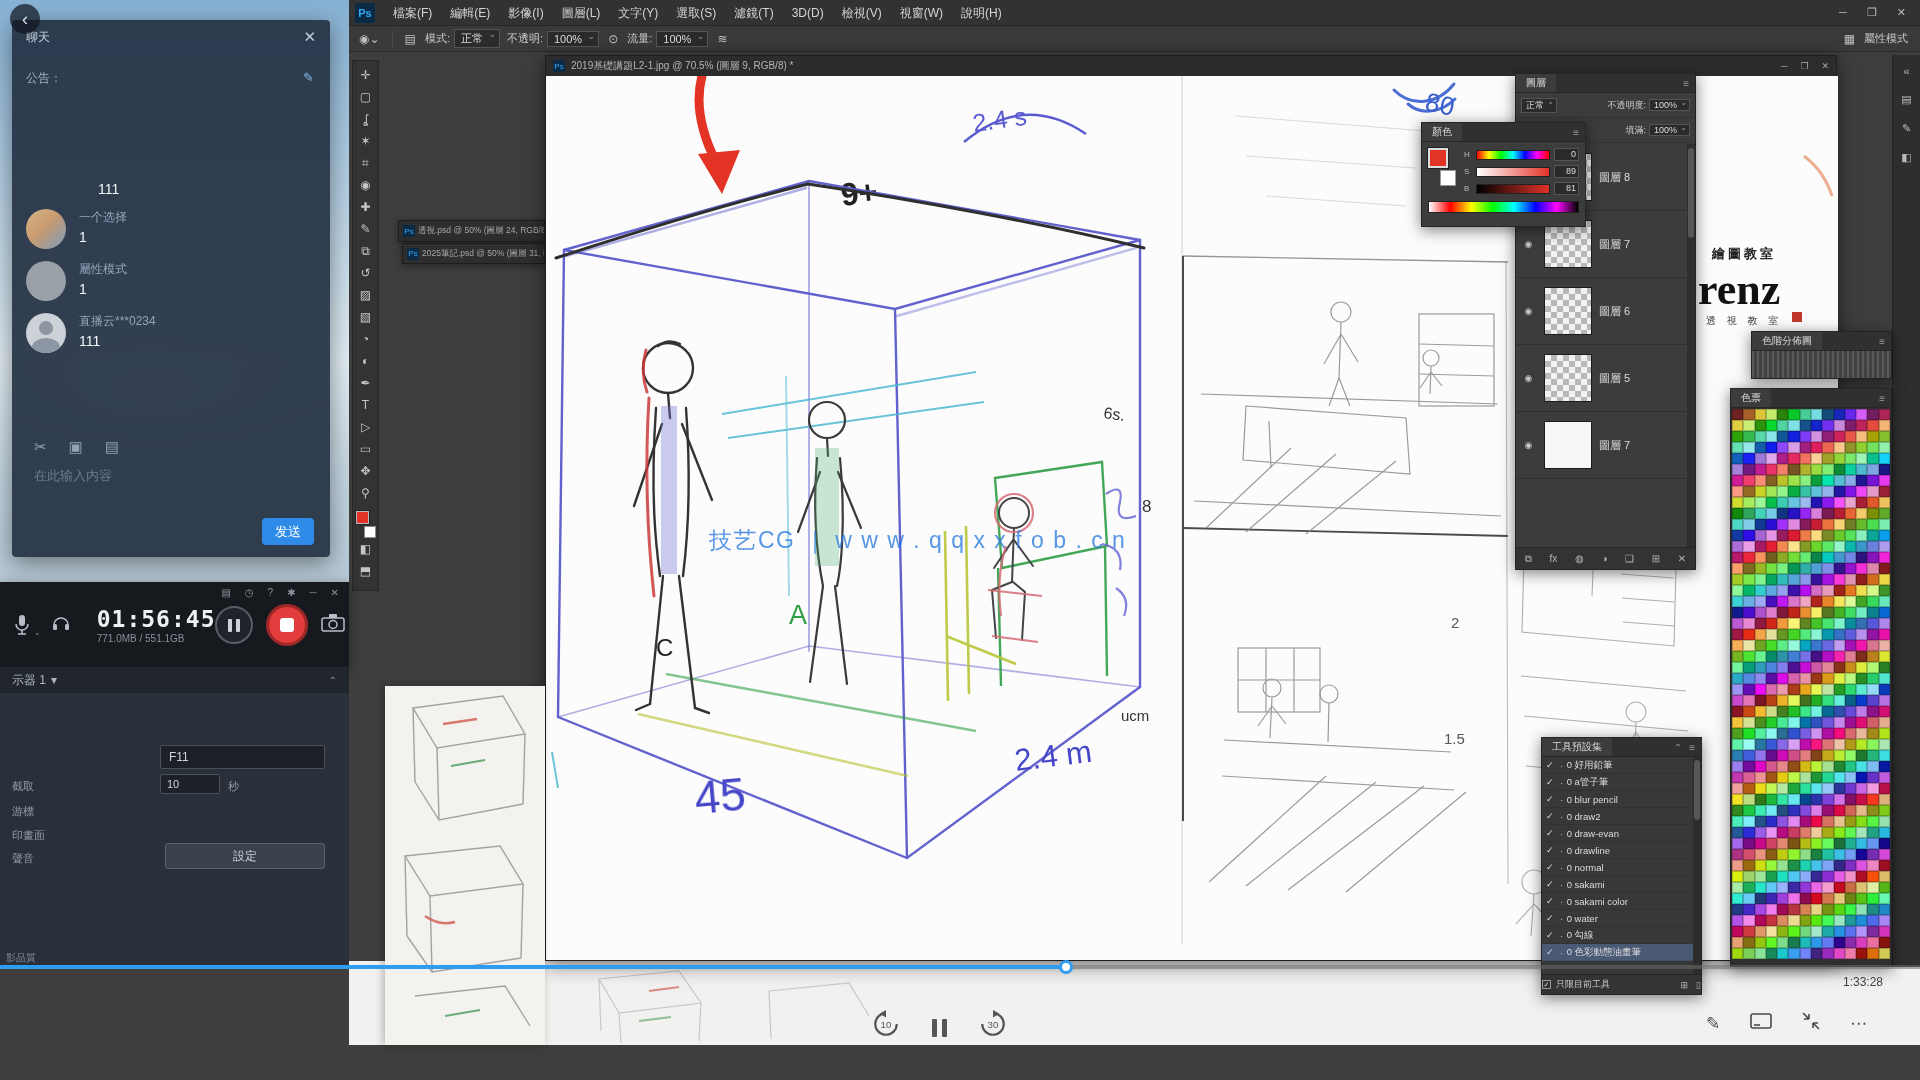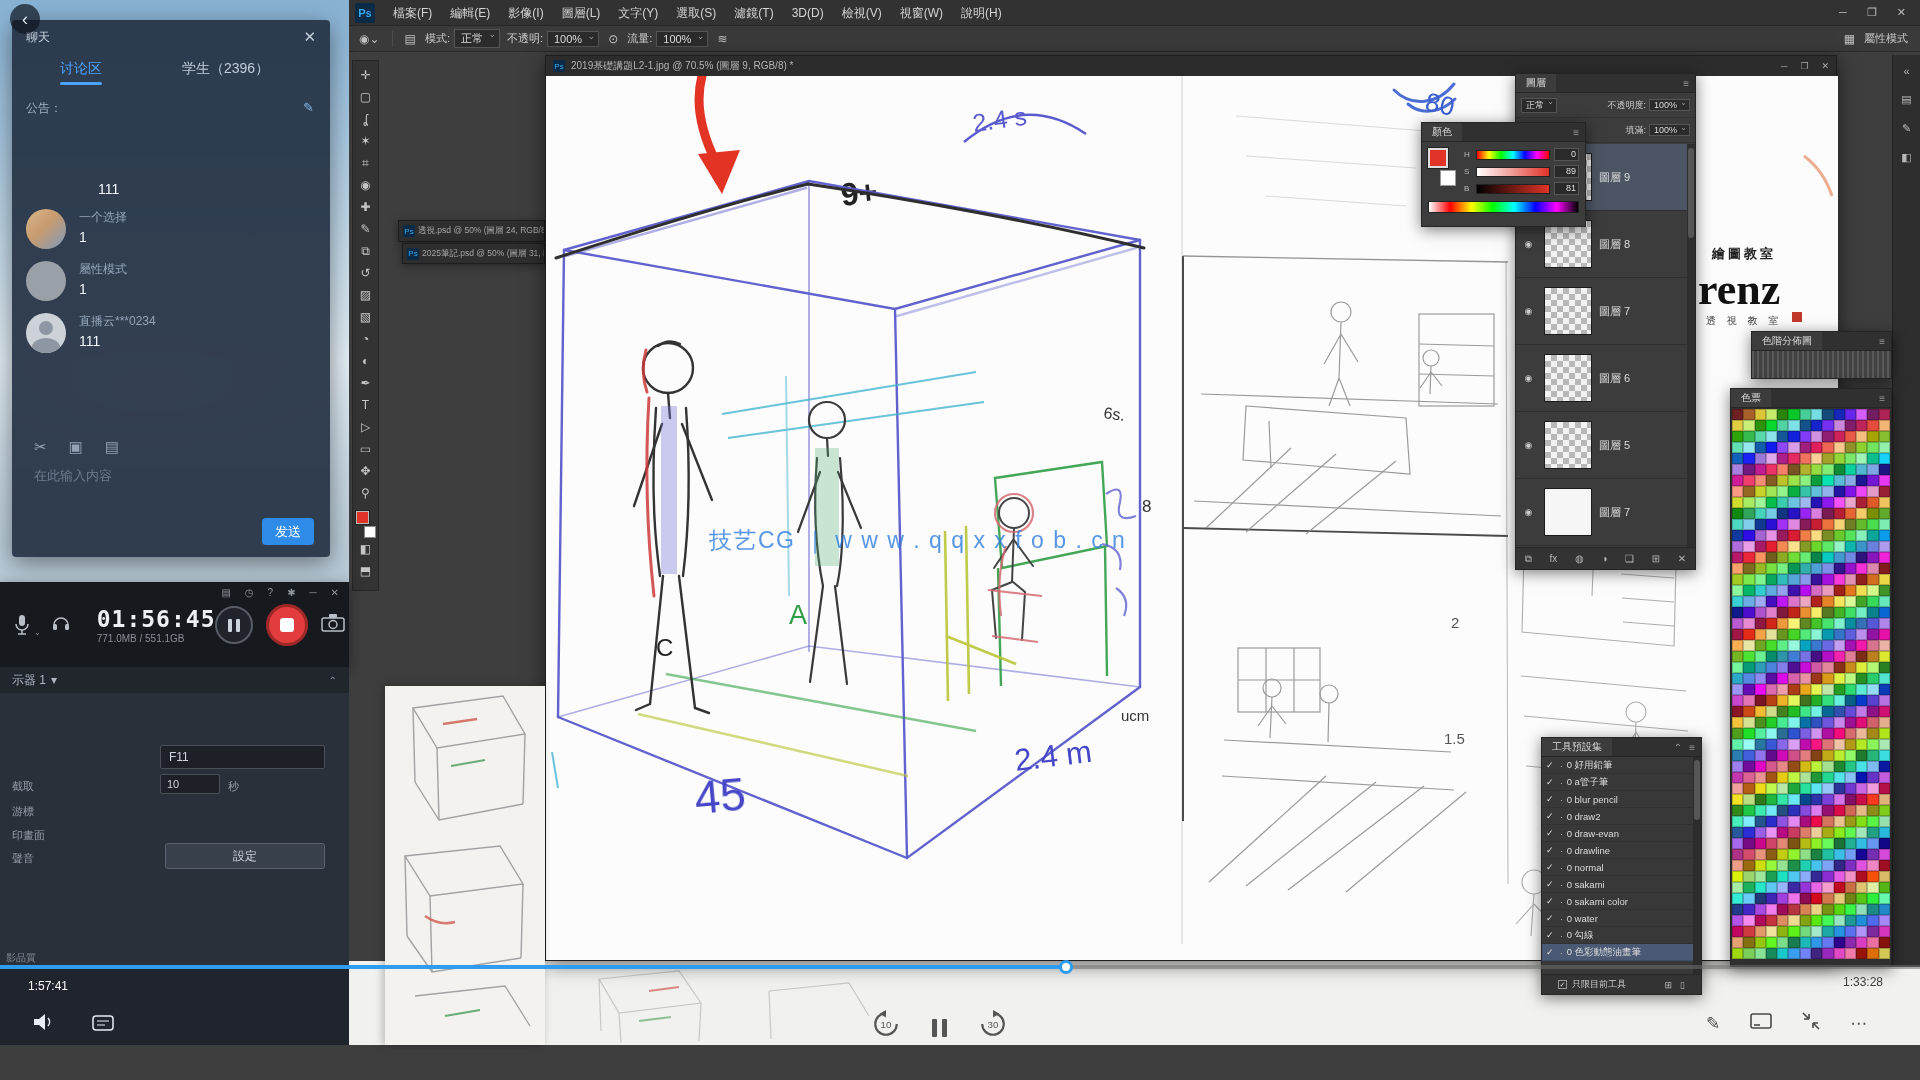--- a/index.html
+++ b/index.html
@@ -78,21 +78,21 @@
 .swatches-panel{left:1381px;top:388px;width:162px;height:579px;display:flex;flex-direction:column;z-index:6;}
 .swatches-grid{flex:1;display:grid;grid-template-columns:repeat(14,1fr);grid-auto-rows:11px;overflow:hidden;padding:1px;background:#2f2f2f;}
 .swatch{box-shadow:inset 0 0 0 1px rgba(0,0,0,.22);}
 .presets-panel{left:1192px;top:737px;width:161px;height:258px;z-index:9;}
 .presets-list{position:absolute;top:19px;bottom:20px;left:0;right:8px;overflow:hidden;background:#383838;}
 .preset-row{display:flex;align-items:center;height:17px;font-size:9.5px;color:#ddd;gap:4px;padding:0 4px;border-bottom:1px solid rgba(0,0,0,.12);}
 .preset-row.sel{background:#4a5a74;}
 .pcheck{width:10px;color:#ddd;font-size:9px;}
 .pdot{color:#bbb;}
 .plabel{white-space:nowrap;overflow:hidden;}
-.presets-footer{position:absolute;bottom:0;left:0;right:0;height:20px;background:#333;border-top:1px solid #262626;display:flex;align-items:center;font-size:9px;color:#ccc;gap:5px;padding:0 16px;}
+.presets-footer{position:absolute;bottom:0;left:0;right:0;height:20px;background:#333;border-top:1px solid #262626;display:flex;align-items:center;font-size:9px;color:#ccc;gap:5px;padding:0 0;}
 .pfbox{width:9px;height:9px;border:1px solid #999;font-size:7px;line-height:8px;text-align:center;color:#ddd;}
 .pficons{margin-left:auto;display:flex;gap:8px;color:#b5b5b5;font-size:9px;}
 .pscroll{position:absolute;right:0;top:19px;bottom:20px;width:8px;background:#2c2c2c;}
 .pscroll:after{content:"";position:absolute;top:3px;left:1px;width:6px;height:60px;background:#565656;border-radius:3px;}
 .dock{position:absolute;left:1543px;top:55px;width:28px;height:912px;background:#2e2e2e;border-left:1px solid #222;display:flex;flex-direction:column;align-items:center;gap:16px;padding-top:10px;color:#b8b8b8;font-size:11px;z-index:6;}
 
 .bg-sketch{position:absolute;left:385px;top:686px;width:160px;height:359px;background:#f3f2ef;z-index:30;box-shadow:-2px 0 8px rgba(0,0,0,.25);}
 
 .chat{position:absolute;left:12px;top:20px;width:318px;height:537px;background:rgba(37,50,68,.93);border-radius:4px;box-shadow:0 6px 24px rgba(0,0,0,.45);color:#dfe7f0;z-index:40;}
 .chat-header{height:34px;display:flex;align-items:center;padding:0 14px;font-size:12px;color:#c7d1dd;}
@@ -477,25 +477,20 @@
       </div>
       <div class="lrow">
         <span>鎖定:</span>
         <span class="lockico">▨</span>
         <span class="lockico">✛</span>
         <span class="lockico">▣</span>
         <span style="margin-left:auto">填滿:</span>
         <span class="mini-select">100%</span>
       </div>
       <div class="layers-list">
-          <div class="layer-row sel">
-            <span class="eye">◉</span>
-            <span class="thumb checker"></span>
-            <span class="lname">圖層 9</span>
-          </div>
           <div class="layer-row">
             <span class="eye">◉</span>
             <span class="thumb checker"></span>
             <span class="lname">圖層 8</span>
           </div>
           <div class="layer-row">
             <span class="eye">◉</span>
             <span class="thumb checker"></span>
             <span class="lname">圖層 7</span>
           </div>
@@ -1378,24 +1373,20 @@
       </g>
     </svg>
   </div>
 
   <div class="back-btn">‹</div>
   <div class="chat">
     <div class="chat-header">
       <span>聊天</span>
       <span class="chat-close">✕</span>
     </div>
-    <div class="chat-tabs">
-      <span class="tab-active">讨论区</span>
-      <span>学生（2396）</span>
-    </div>
     <div class="announce">
       <span>公告：</span>
       <span class="announce-edit">✎</span>
     </div>
     <div class="chat-msgs">
         <div class="msg noav">
           <div class="mtext">111</div>
         </div>
         <div class="msg">
           <div class="avatar av-photo"></div>
@@ -1483,34 +1474,20 @@
     <span class="set-lbl" style="left:12px;top:112px;">截取</span>
     <input class="set-input2" value="10" style="">
     <span class="set-lbl" style="left:228px;top:112px;">秒</span>
     <span class="set-lbl" style="left:12px;top:137px;">游標</span>
     <span class="set-lbl" style="left:12px;top:161px;">印畫面</span>
     <span class="set-lbl" style="left:12px;top:184px;">聲音</span>
     <button class="set-btn">設定</button>
     <span class="quality-lbl">影品質</span>
   </div>
 
-  <div class="left-lower">
-    <span class="cur-time">1:57:41</span>
-    <span class="vol-icon">
-      <svg width="22" height="18" viewBox="0 0 22 18">
-          <path d="M2,6 L7,6 L13,1 L13,17 L7,12 L2,12 Z" fill="#e8edf3"></path>
-          <path d="M16,5 a6,6 0 0 1 0,8" stroke="#e8edf3" fill="none" stroke-width="1.5"></path>
-        </svg></span>
-    <span class="cc-icon">
-      <svg width="22" height="16" viewBox="0 0 22 16">
-          <rect x="1" y="1" width="20" height="14" rx="3" fill="none" stroke="#e8edf3" stroke-width="1.5"></rect>
-          <line x1="5" y1="6" x2="17" y2="6" stroke="#e8edf3"></line>
-          <line x1="5" y1="10" x2="13" y2="10" stroke="#e8edf3"></line>
-        </svg></span>
-  </div>
 
   <div class="timeline">
     <div class="timeline-fill" style="width: 55.5%;"></div>
     <div class="timeline-handle" style="left: calc(55.5% - 7px);"></div>
   </div>
   <div class="player-center">
     <span>
       <svg width="28" height="28" viewBox="0 0 26 26">
           <path d="M13,3 A10,10 0 1 0 23,13" fill="none" stroke="#555" stroke-width="2"></path>
           <path d="M13,0 L13,7 L7,3.5 Z" fill="#555"></path>

